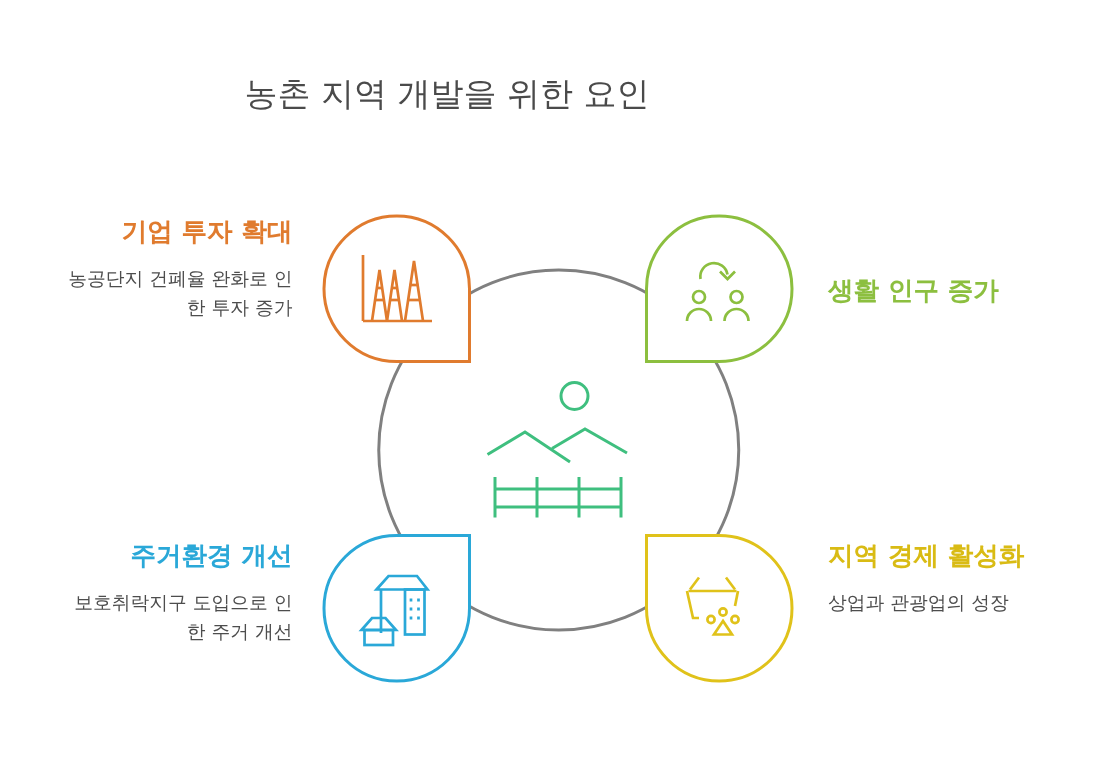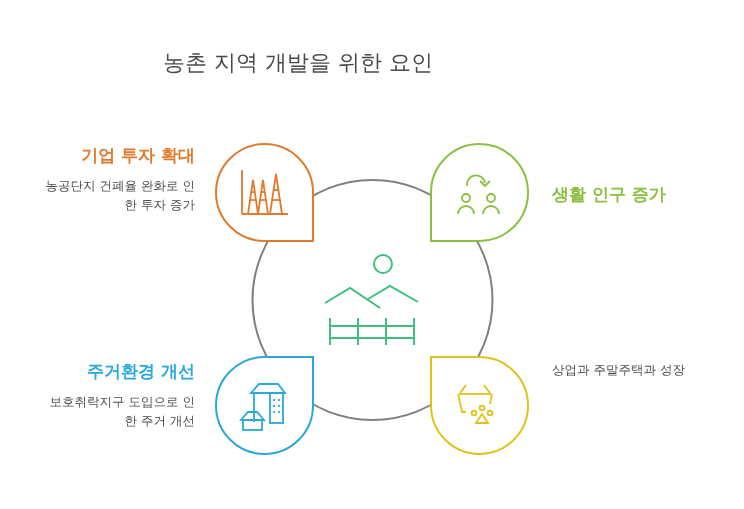--- a/index.html
+++ b/index.html
@@ -117,16 +117,17 @@
 
 <div class="block left" id="b-bl">
   <div class="head" style="color:#2aa8d8">주거환경 개선</div>
   <div class="desc">
     <div>보호취락지구 도입으로 인</div>
     <div>한 주거 개선</div>
   </div>
 </div>
 
 <div class="block right" id="b-br">
+  <div class="head" style="color:#d9bb14">지역 경제 활성화</div>
   <div class="desc">
-    <div>상업과 주말주택과 성장</div>
+    <div>상업과 관광업의 성장</div>
   </div>
 </div>
 
 </body></html>

